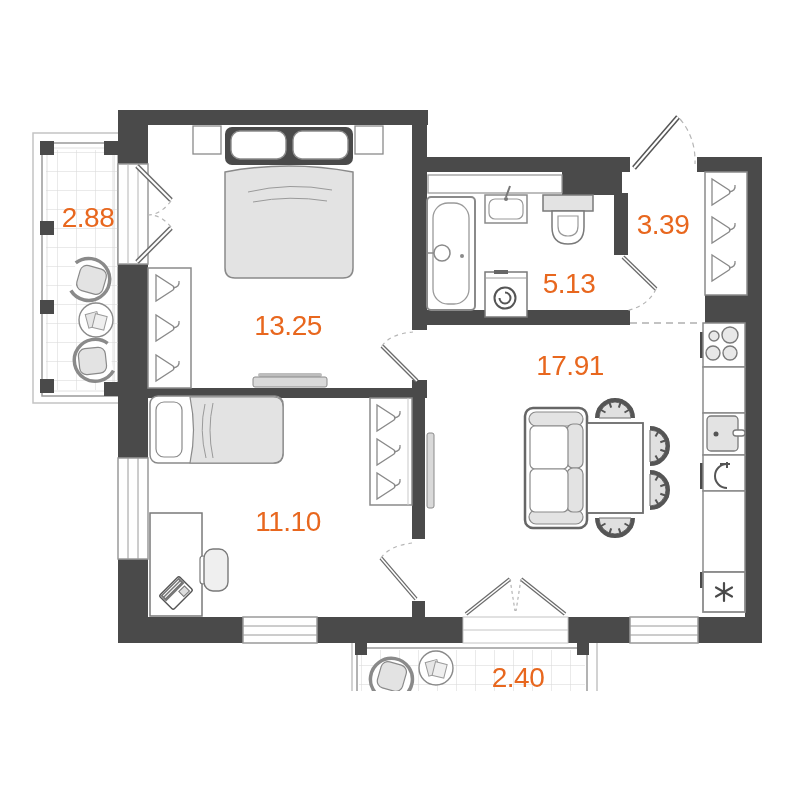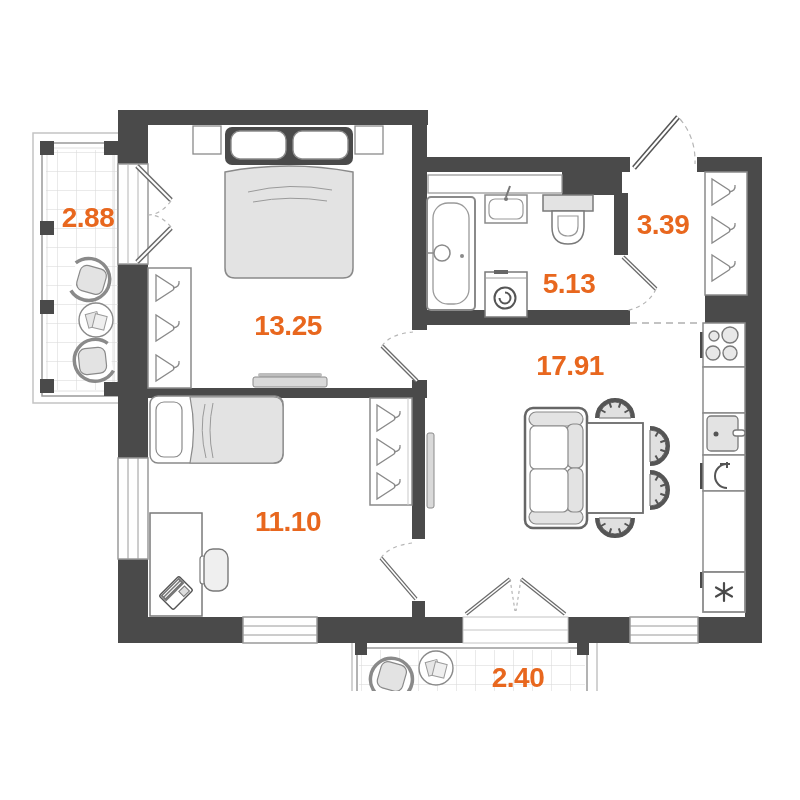--- a/index.html
+++ b/index.html
@@ -1,17 +1,17 @@
 <!DOCTYPE html>
 <html><head>
 <meta charset="utf-8">
 <style>
   html,body{margin:0;padding:0;background:#ffffff;}
   .stage{position:relative;width:800px;height:691px;background:#fff;overflow:hidden;
-         font-family:"Liberation Sans",sans-serif;font-weight:bold;}
+         font-family:"Liberation Sans",sans-serif;}
   svg{display:block;}
   .w{fill:#4A4A4A;}
   .area-label{font-family:"Liberation Sans",sans-serif;font-size:28px;letter-spacing:-0.5px;
               fill:#E8671E;text-anchor:middle;}
 </style>
 </head>
 <body>
 
 <div class="stage">
 <svg width="800" height="800" viewBox="0 0 800 800">

